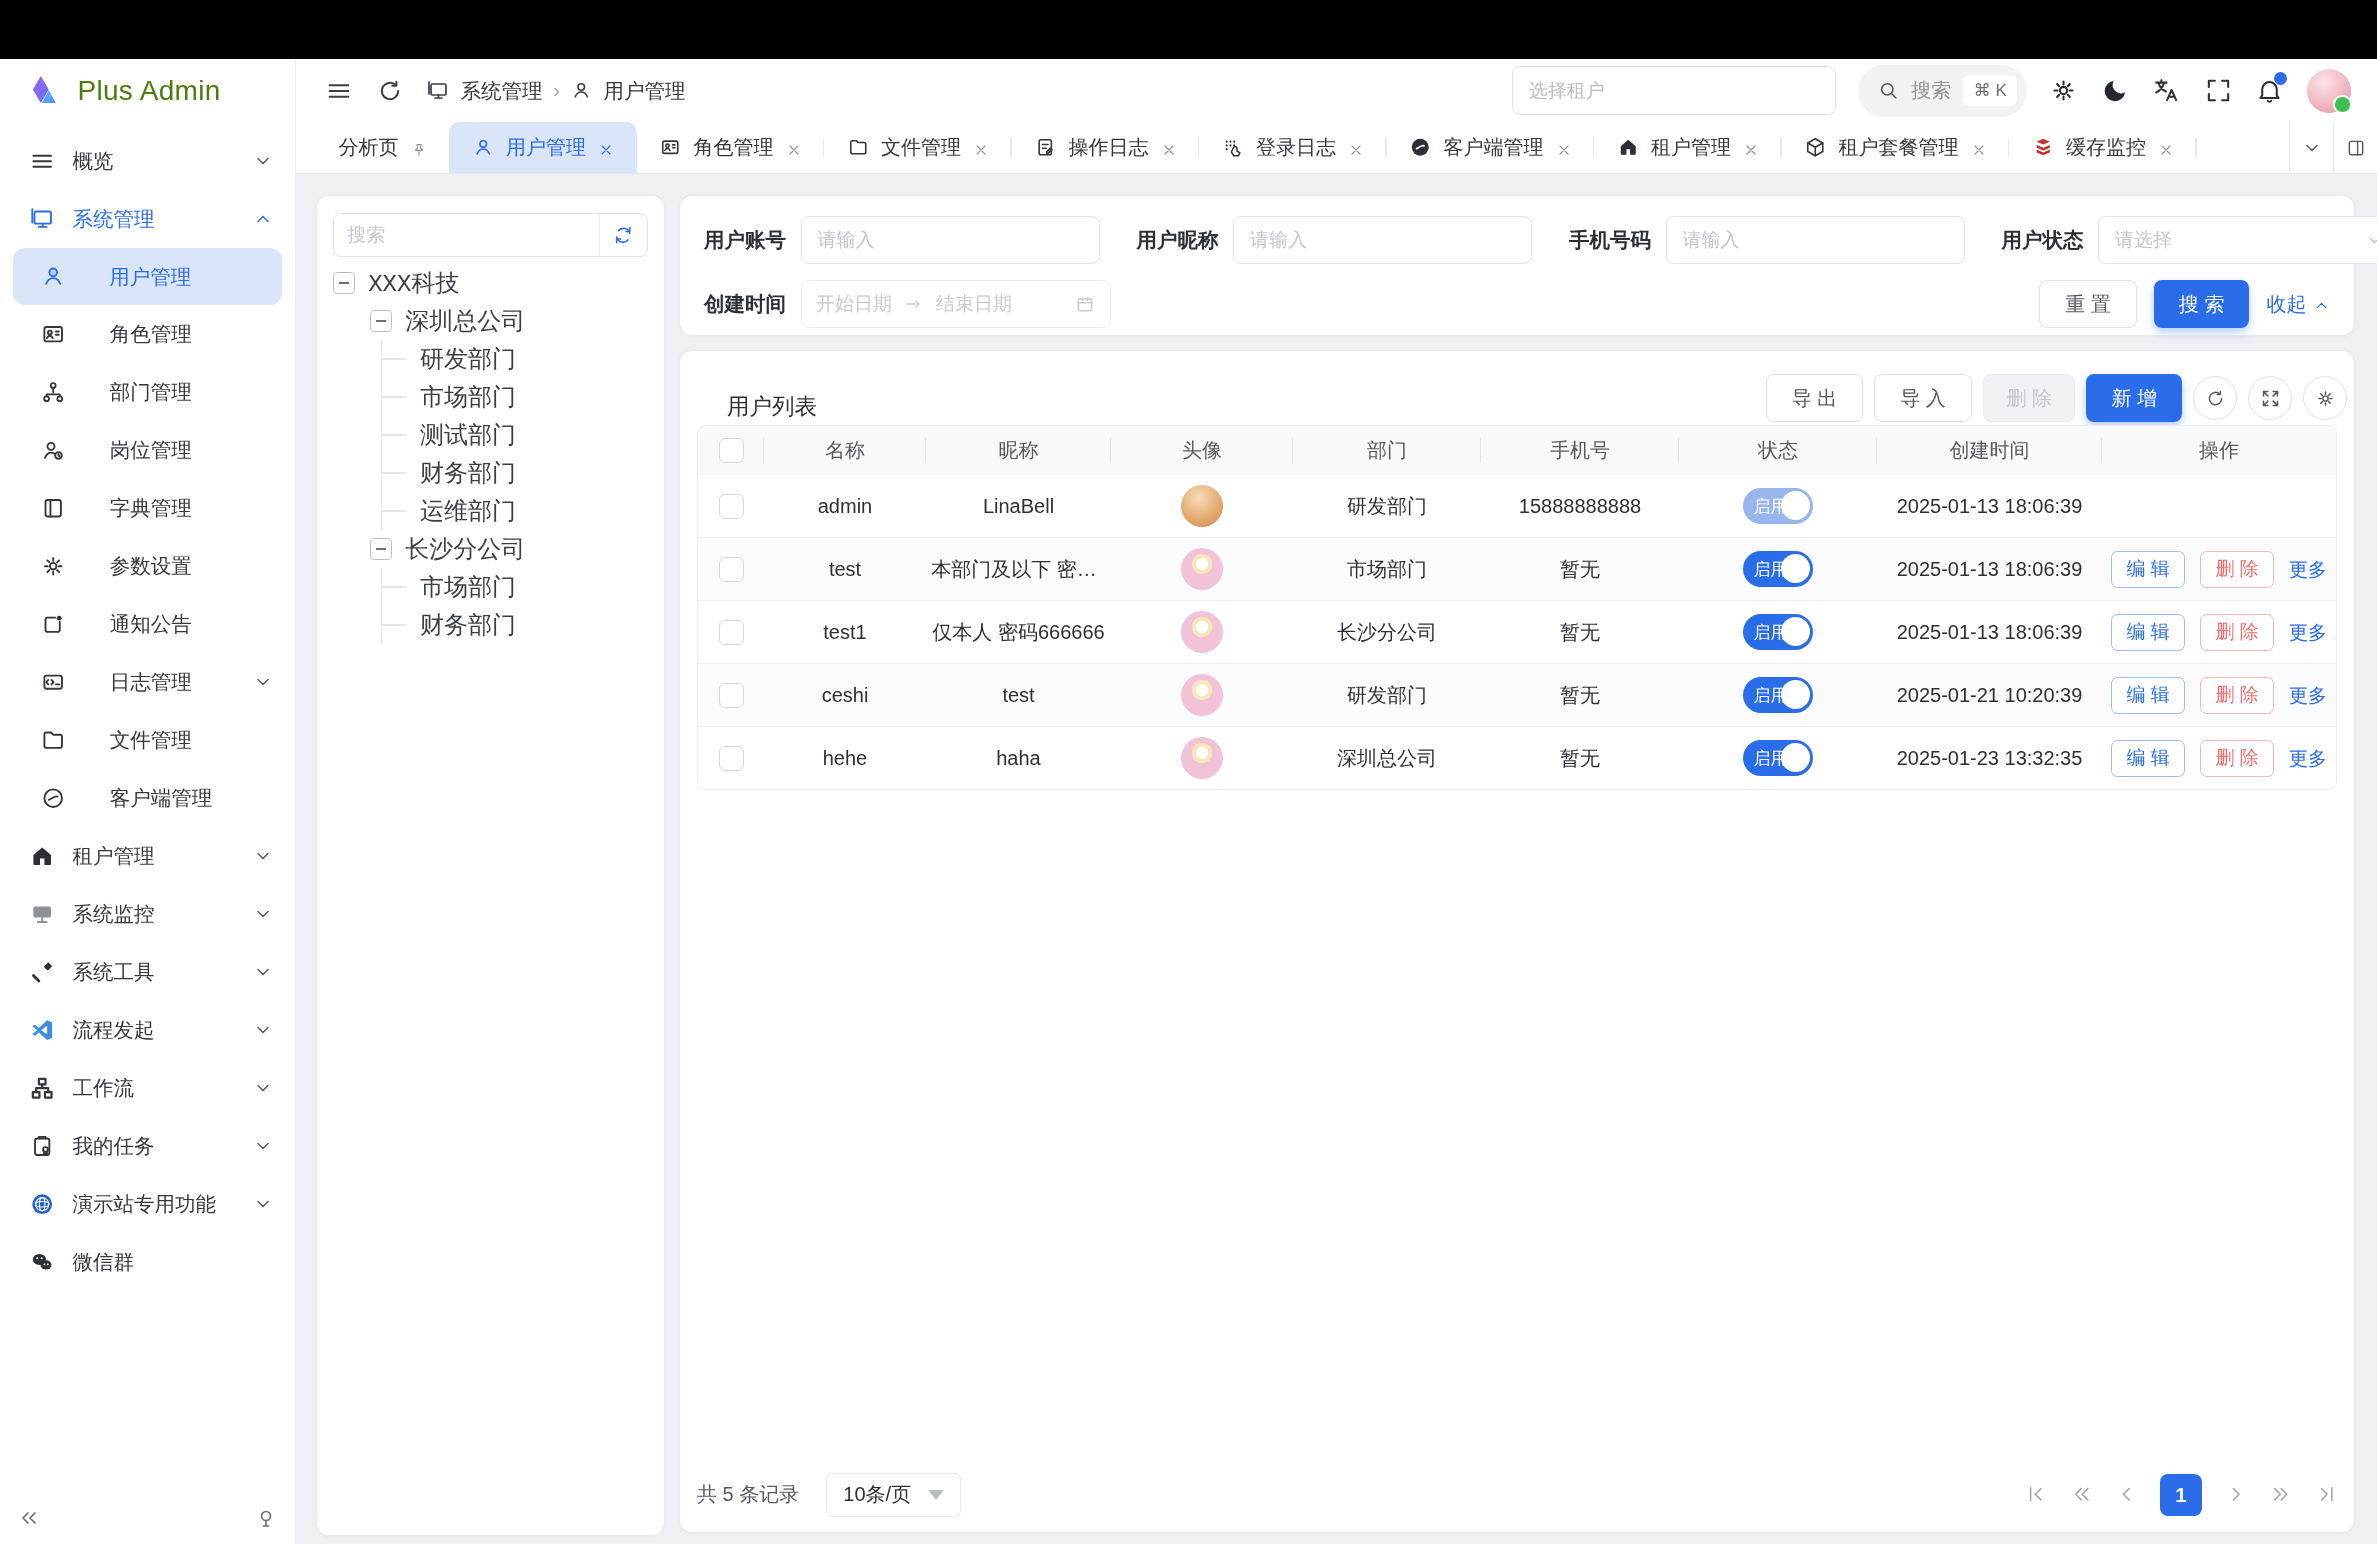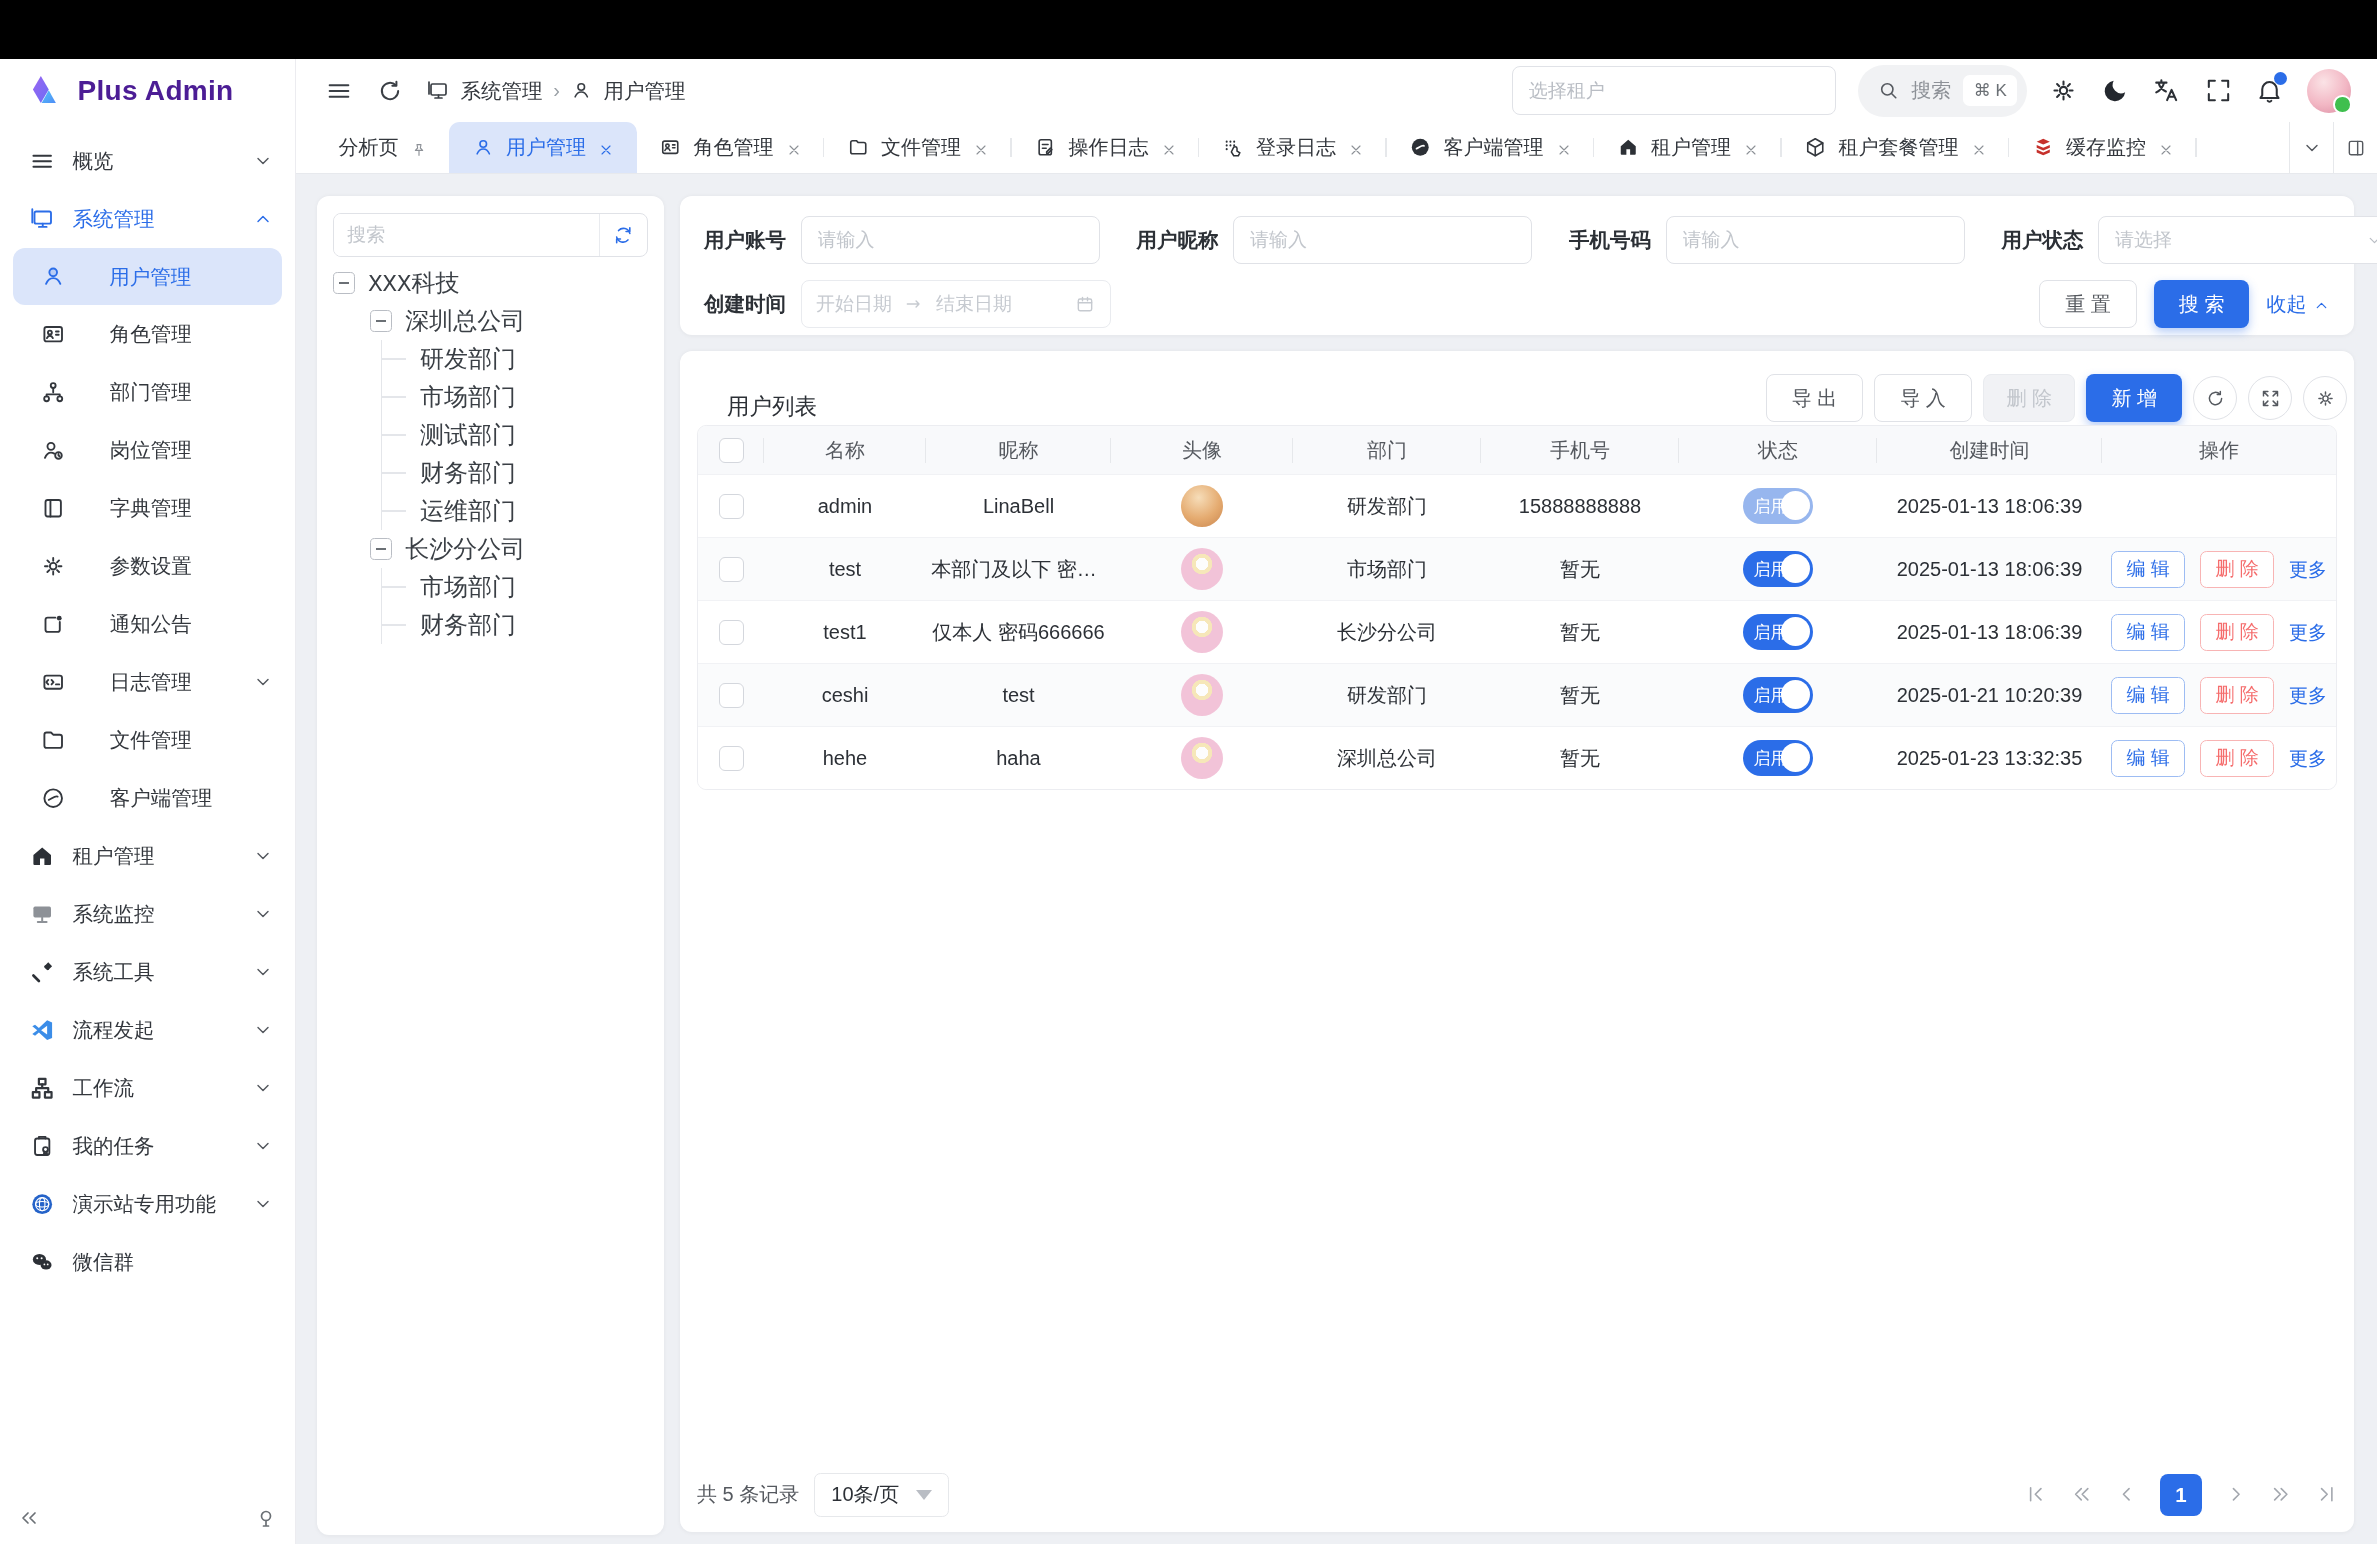--- a/index.html
+++ b/index.html
@@ -5,21 +5,21 @@
   * { margin:0; padding:0; box-sizing:border-box; }
   html,body { width:2377px; height:1544px; overflow:hidden; }
   body { font-family:"Liberation Sans","DejaVu Sans",sans-serif; background:#eef0f4; color:#3a3f45; font-size:20px; }
   .screen { position:relative; width:2377px; height:1544px; }
   .macbar { position:absolute; left:0; top:0; width:100%; height:59px; background:#000; }
   .app { position:absolute; left:0; top:59px; right:0; bottom:0; }
 
   
   .sidebar { position:absolute; left:0; top:0; width:296px; bottom:0; background:#fff; border-right:1.3px solid #ececf0; }
   .logo { height:63px; display:flex; align-items:center; gap:14.5px; padding-left:25px; }
-  .logo-text { font-size:28px; font-weight:700; color:#4c1d95; letter-spacing:0.3px; }
+  .logo-text { font-size:28px; font-weight:400; color:#4d7c0f; letter-spacing:0.3px; }
   .menu { position:absolute; top:73px; left:0; right:0; bottom:53px; overflow:hidden; }
   .mi { height:58px; display:flex; align-items:center; gap:17px; padding:0 22.5px 0 29px; cursor:pointer; color:#33373d; }
   .mi .mi-icon { width:26.4px; height:26.4px; flex:none; display:flex; align-items:center; justify-content:center; }
   .mi .mi-label { flex:1; font-size:20.5px; white-space:nowrap; }
   .mi .mi-chev { width:20px; height:20px; color:#54585e; }
   .mi.sub { padding-left:40px; }
   .mi.sub .mi-label { padding-left:26.4px; }
   .mi.parent-active { color:#2b6de8; }
   .mi.parent-active .mi-chev { color:#2b6de8; }
   .mi.active { background:#dbe5fa; border-radius:12px; margin:0 13.2px; padding:0 9.2px 0 26.4px; color:#2b6de8; height:57px; }
@@ -121,21 +121,21 @@
   .switch .knob { position:absolute; right:3.3px; top:3.3px; width:29px; height:29px; border-radius:50%; background:#fff; }
   .switch.dim { background:#97b6ee; cursor:default; }
   .rowbtn { display:inline-flex; align-items:center; justify-content:center; height:37px; padding:0 14.5px; border-radius:6.6px; font-size:19px; border:1.3px solid; cursor:pointer; background:#fff; }
   .rowbtn.edit { color:#2b6de8; border-color:#9dbcf3; margin-right:9.2px; }
   .rowbtn.del { color:#f56c6c; border-color:#f8b4b4; margin-right:9.2px; }
   .morelink { color:#2b6de8; cursor:pointer; font-size:19px; }
 
   
   .pager { position:absolute; left:17px; right:17px; bottom:14.5px; height:46px; display:flex; align-items:center; }
   .pager-total { color:#55595f; font-size:20px; }
-  .psize { margin-left:15px; width:135px; height:44px; border:1.3px solid #e6e8eb; border-radius:6.6px; display:flex; align-items:center; justify-content:center; gap:17px; color:#2c3036; font-size:20px; cursor:pointer; }
+  .psize { margin-left:27px; width:135px; height:44px; border:1.3px solid #e6e8eb; border-radius:6.6px; display:flex; align-items:center; justify-content:center; gap:17px; color:#2c3036; font-size:20px; cursor:pointer; }
   .caret-down { width:0; height:0; border-left:8.6px solid transparent; border-right:8.6px solid transparent; border-top:10.6px solid #b9bdc4; }
   .pnav { margin-left:auto; display:flex; align-items:center; gap:22.5px; color:#a3a7ae; }
   .pnav .fico { width:22.5px; height:22.5px; cursor:pointer; }
   .pcur { width:42px; height:42px; border-radius:8px; background:#2b6de8; color:#fff; display:flex; align-items:center; justify-content:center; font-size:20.5px; font-weight:700; cursor:pointer; }
 </style>
 </head>
 <body>
 
 <div class="screen">
   <div class="macbar"></div>

